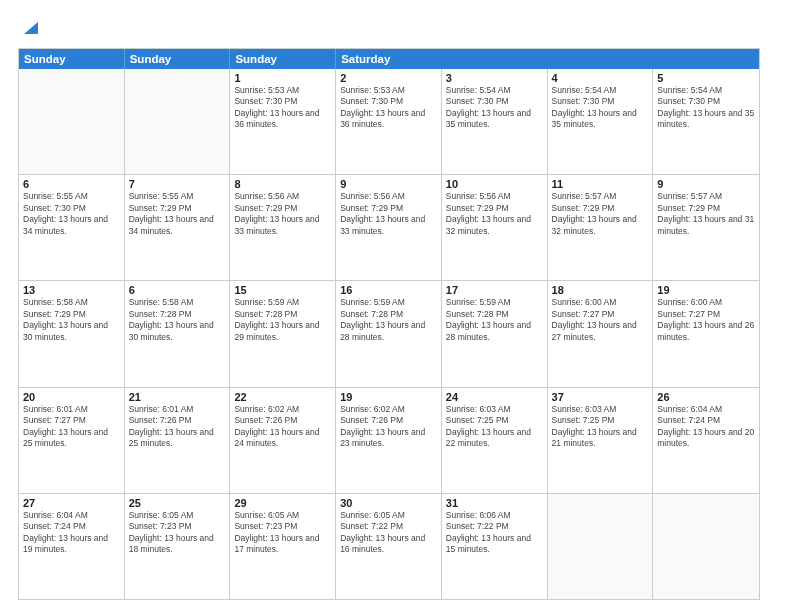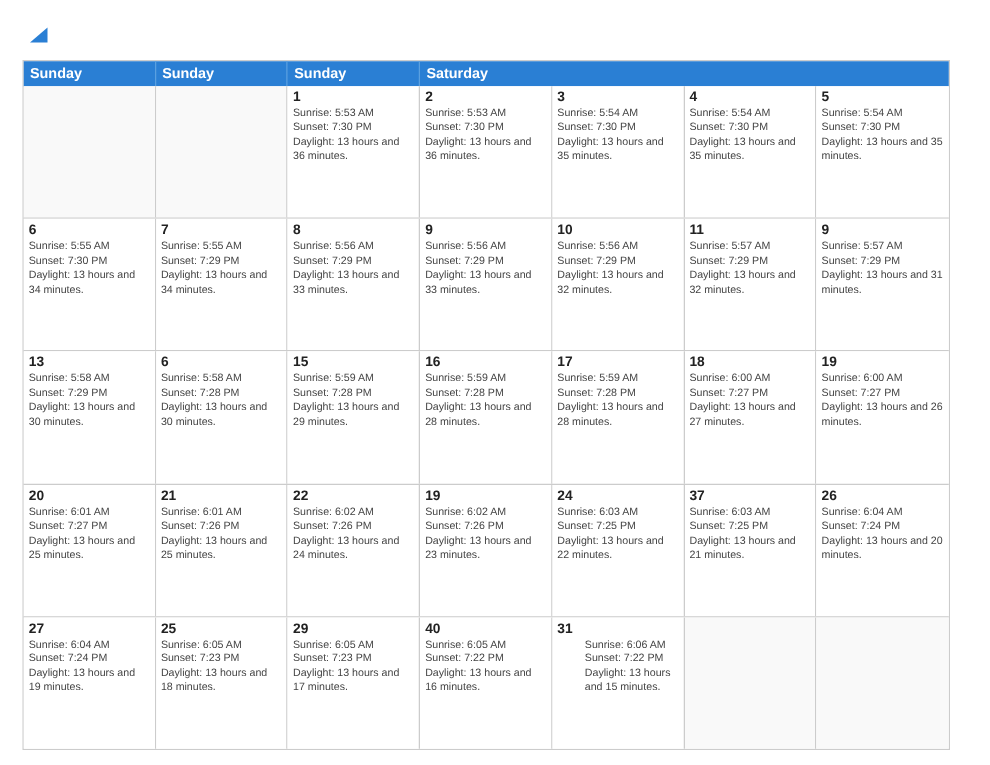--- a/index.html
+++ b/index.html
@@ -318,28 +318,28 @@
 Sunset: 7:23 PM
 Daylight: 13 hours and 18 minutes.</div>
           </div>
           <div class="cal-cell">
             <div class="day-num">29</div>
             <div class="day-info" style="white-space: pre-line;">Sunrise: 6:05 AM
 Sunset: 7:23 PM
 Daylight: 13 hours and 17 minutes.</div>
           </div>
           <div class="cal-cell">
-            <div class="day-num">40</div>
+            <div class="day-num">30</div>
             <div class="day-info" style="white-space: pre-line;">Sunrise: 6:05 AM
 Sunset: 7:22 PM
 Daylight: 13 hours and 16 minutes.</div>
           </div>
           <div class="cal-cell">
             <div class="day-num">31</div>
-            <div class="day-info" style="white-space: pre-line; margin-left: 22px;">Sunrise: 6:06 AM
+            <div class="day-info" style="white-space: pre-line;">Sunrise: 6:06 AM
 Sunset: 7:22 PM
 Daylight: 13 hours and 15 minutes.</div>
           </div>
           <div class="cal-cell empty"></div>
           <div class="cal-cell empty"></div>
         </div>
       </div>
   </div>
 </div>
 

